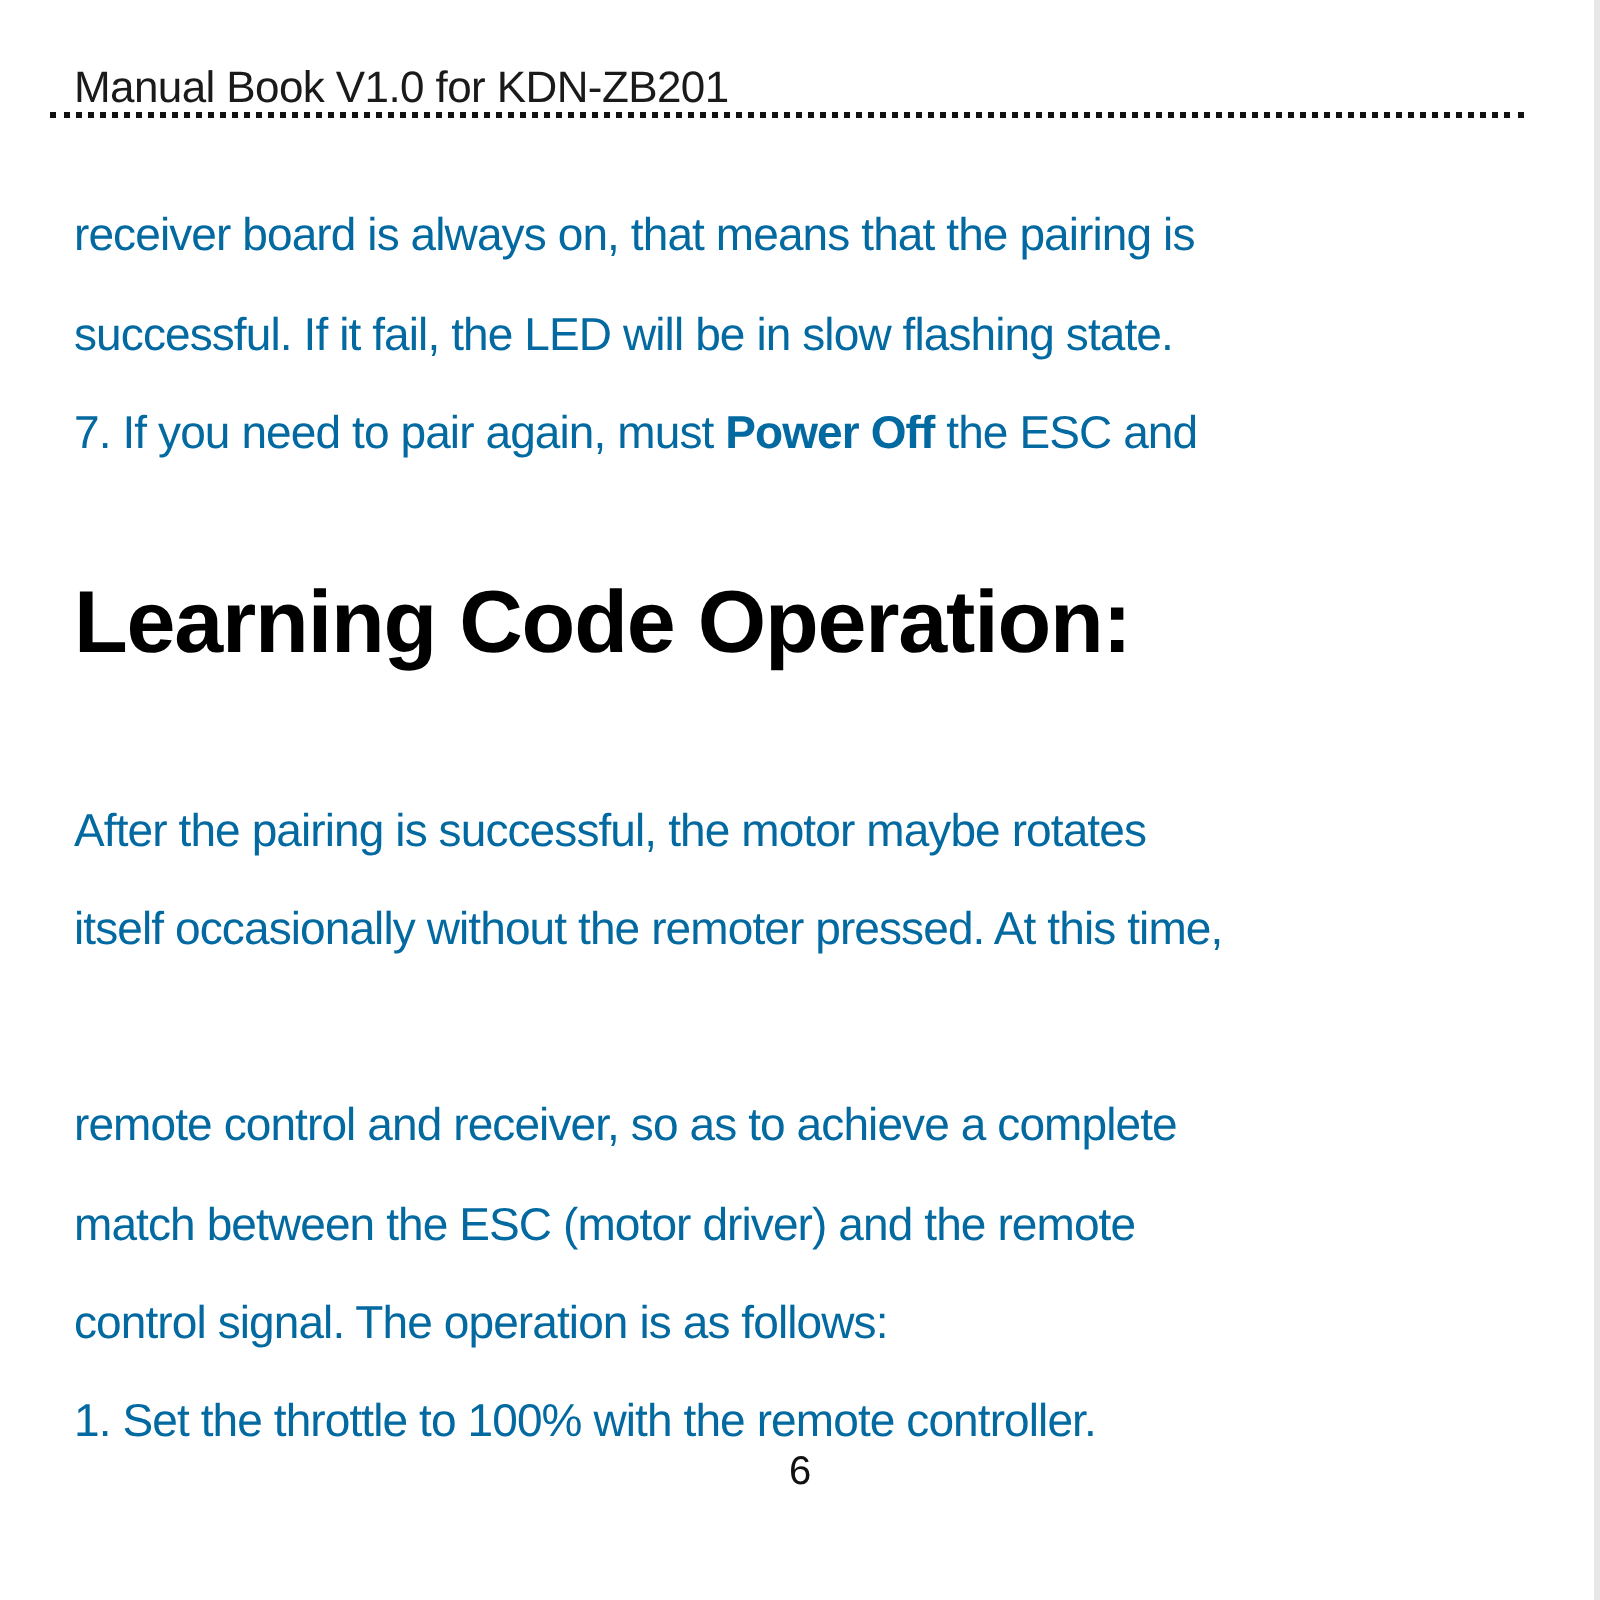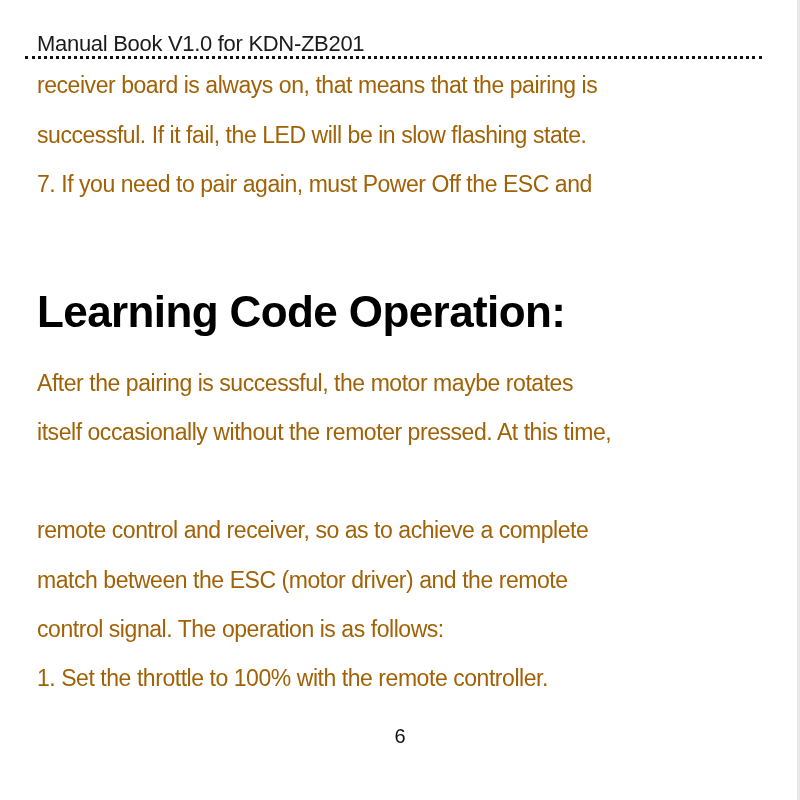--- a/index.html
+++ b/index.html
@@ -42,24 +42,25 @@
     top: 56px;
     width: 737px;
     height: 0;
     border-top: 3px dotted #111111;
   }
   .line {
     position: absolute;
     left: 37px;
     font-size: 23px;
     white-space: nowrap;
-    color: #a16207;
+    color: #0369a1;
     letter-spacing: -0.45px;
+    margin-top: 32px;
   }
-  .line b { font-weight: normal; text-align: right; }
+  .line b { font-weight: bold; text-align: right; }
   .heading {
     position: absolute;
     left: 37px;
     top: 287px;
     font-size: 44px;
     font-weight: bold;
     color: #000000;
     letter-spacing: -0.6px;
     white-space: nowrap;
   }

